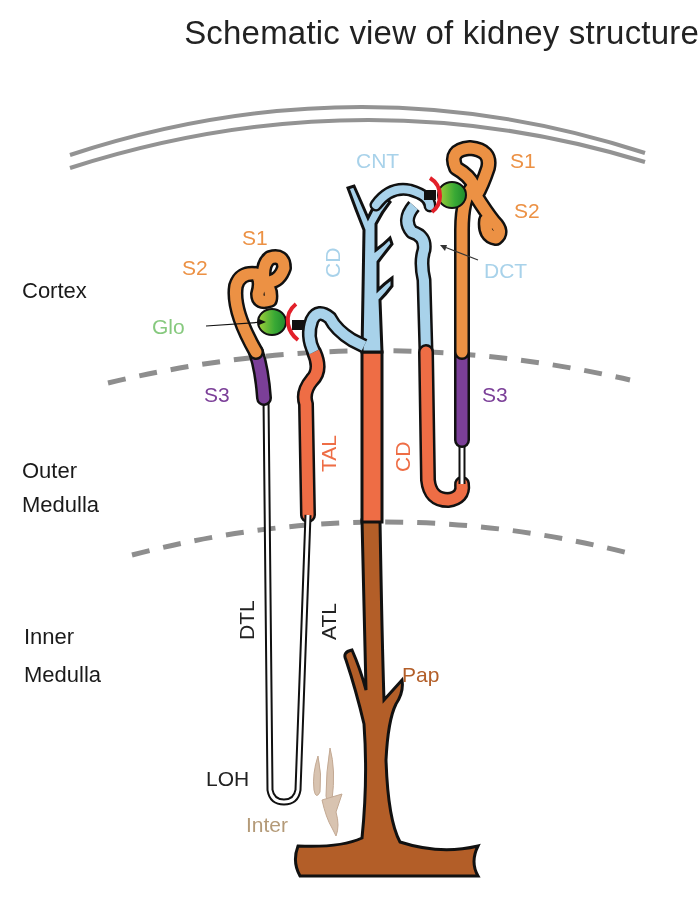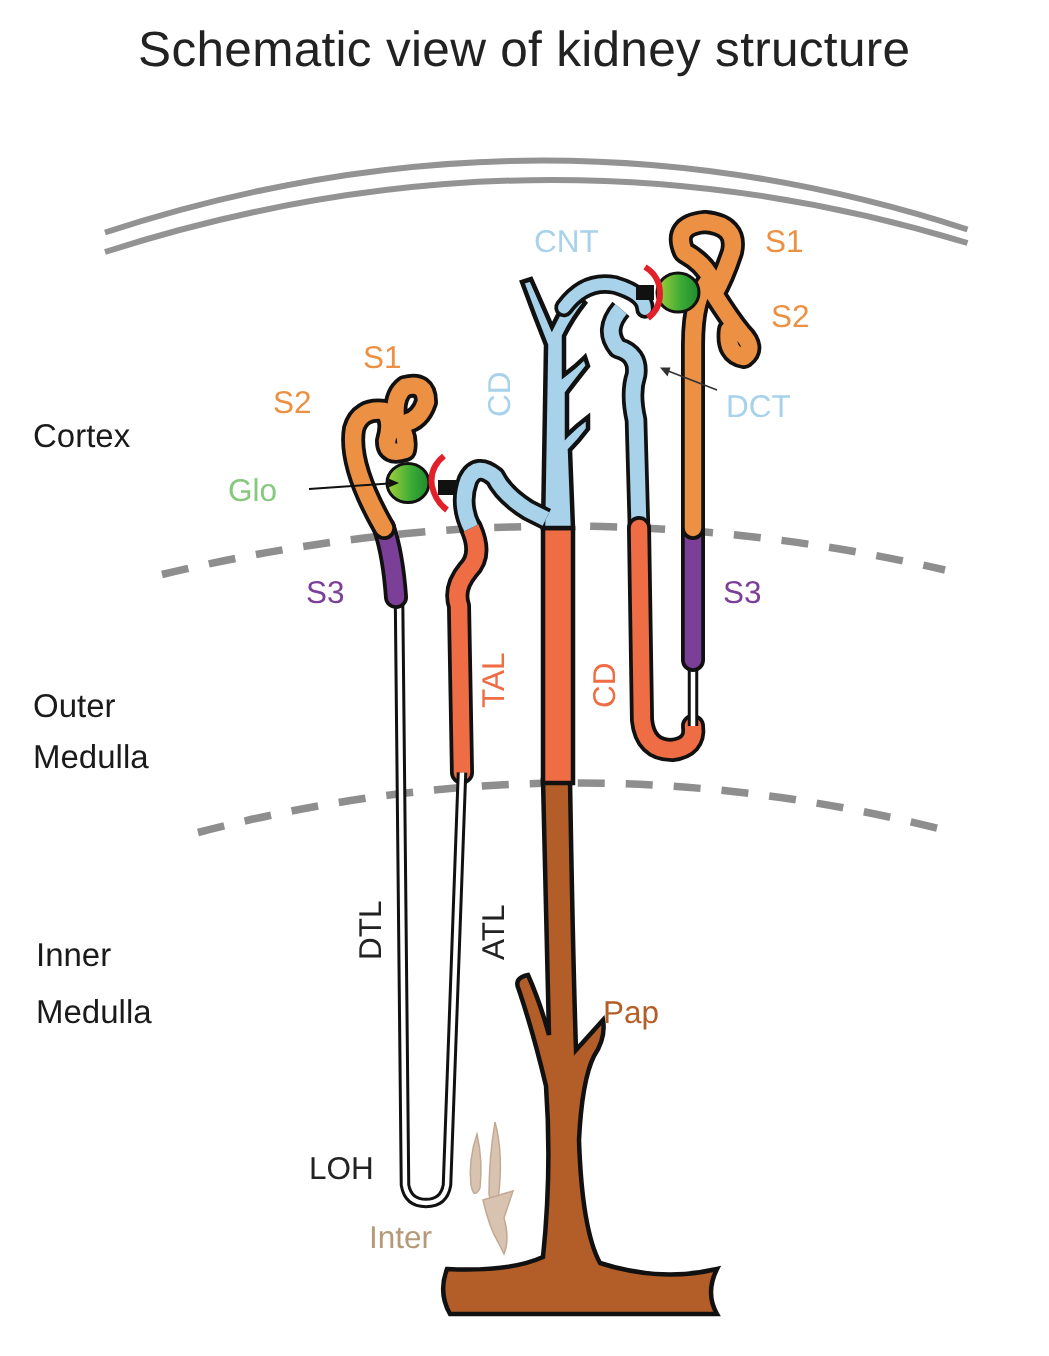--- a/index.html
+++ b/index.html
@@ -1,17 +1,17 @@
 <!DOCTYPE html>
 <html><head>
 <meta charset="utf-8">
 <style>
   html, body { margin: 0; padding: 0; background: #ffffff; }
   body { width: 699px; height: 904px; position: relative; overflow: hidden; font-family: "Liberation Sans", sans-serif; }
-  .title { position: absolute; left: 0; top: 14px; width: 699px; text-align: center; font-size: 33px; color: #222; font-weight: normal; letter-spacing: 0.2px; font-family: "Liberation Sans", sans-serif; }
+  .title { position: absolute; left: 0; top: 14px; width: 699px; text-align: right; font-size: 33px; color: #222; font-weight: normal; letter-spacing: 0.2px; font-family: "Liberation Sans", sans-serif; }
   svg { position: absolute; left: 0; top: 0; }
   .lbl { font-family: "Liberation Sans", sans-serif; font-size: 21px; }
   .zone { font-family: "Liberation Sans", sans-serif; font-size: 22px; fill: #1a1a1a; }
 </style>
 </head>
 <body>
 
 <div class="title">Schematic view of kidney structure</div>
 
 <svg width="699" height="904" viewBox="0 0 699 904">

